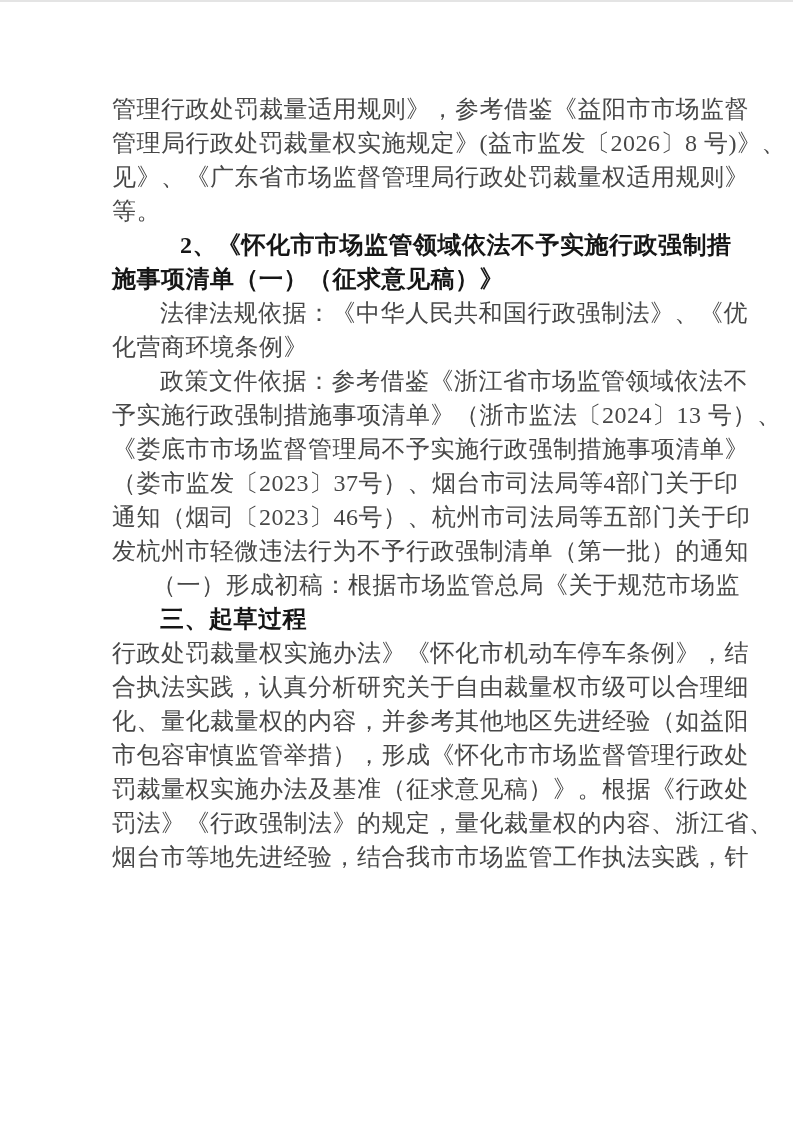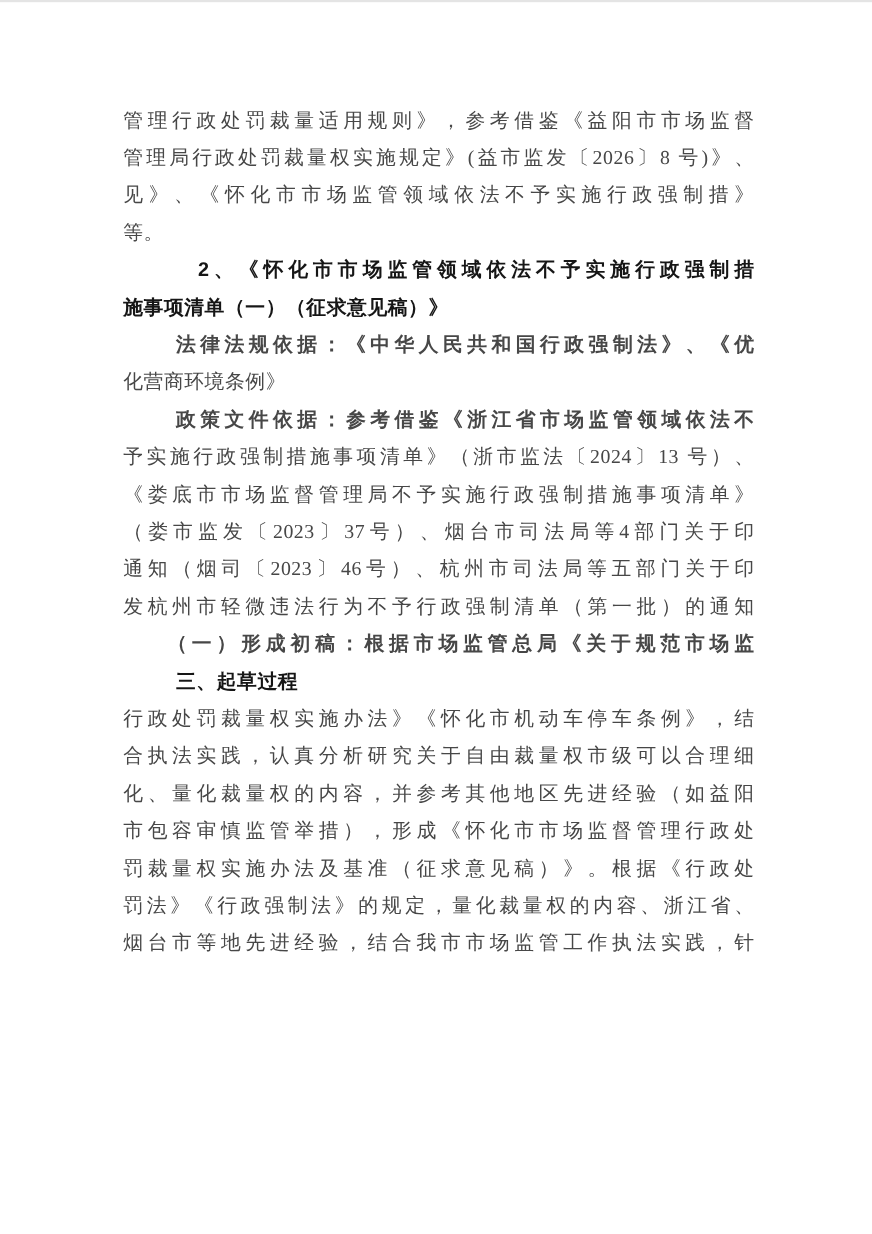--- a/index.html
+++ b/index.html
@@ -24,53 +24,53 @@
     background: #e4e4e4;
   }
   .doc-text {
     position: absolute;
     top: 92px;
     left: 112px;
     width: 574px;
     color: #474747;
   }
   .line {
-    font-size: 18px;
+    font-size: 24px;
     line-height: 34px;
     height: 34px;
     letter-spacing: 0.5px;
     white-space: nowrap;
     text-align: justify;
     text-align-last: justify;
     text-justify: inter-character;
     overflow: visible;
   }
   .line.no-just {
     text-align: left;
     text-align-last: left;
   }
   .line.heading {
-    font-family: Liberation Sans, sans-serif;
+    font-family: Liberation Serif, serif;
     font-weight: 700;
     color: #161616;
   }
   .ind-normal { padding-left: 48px; }
   .ind-wide   { padding-left: 68px; }
   .ind-paren  { padding-left: 40px; }
-  .ind-normal, .ind-wide, .ind-paren { box-sizing: border-box; font-weight: bold; }
+  .ind-normal, .ind-wide, .ind-paren { box-sizing: border-box; }
 </style>
 </head>
 <body>
 
 <div class="page">
   <div class="page-top-edge"></div>
   <div class="doc-text">
       <div class="line">管理行政处罚裁量适用规则》，参考借鉴《益阳市市场监督</div>
       <div class="line">管理局行政处罚裁量权实施规定》(益市监发〔2026〕8 号)》、</div>
-      <div class="line">见》、《怀化市市场监管领域依法不予实施行政强制措》</div>
+      <div class="line">见》、《广东省市场监督管理局行政处罚裁量权适用规则》</div>
       <div class="line no-just">等。</div>
       <div class="line heading ind-wide">2、《怀化市市场监管领域依法不予实施行政强制措</div>
       <div class="line heading no-just">施事项清单（一）（征求意见稿）》</div>
       <div class="line ind-normal">法律法规依据：《中华人民共和国行政强制法》、《优</div>
       <div class="line no-just">化营商环境条例》</div>
       <div class="line ind-normal">政策文件依据：参考借鉴《浙江省市场监管领域依法不</div>
       <div class="line">予实施行政强制措施事项清单》（浙市监法〔2024〕13 号）、</div>
       <div class="line">《娄底市市场监督管理局不予实施行政强制措施事项清单》</div>
       <div class="line">（娄市监发〔2023〕37号）、烟台市司法局等4部门关于印</div>
       <div class="line">通知（烟司〔2023〕46号）、杭州市司法局等五部门关于印</div>

